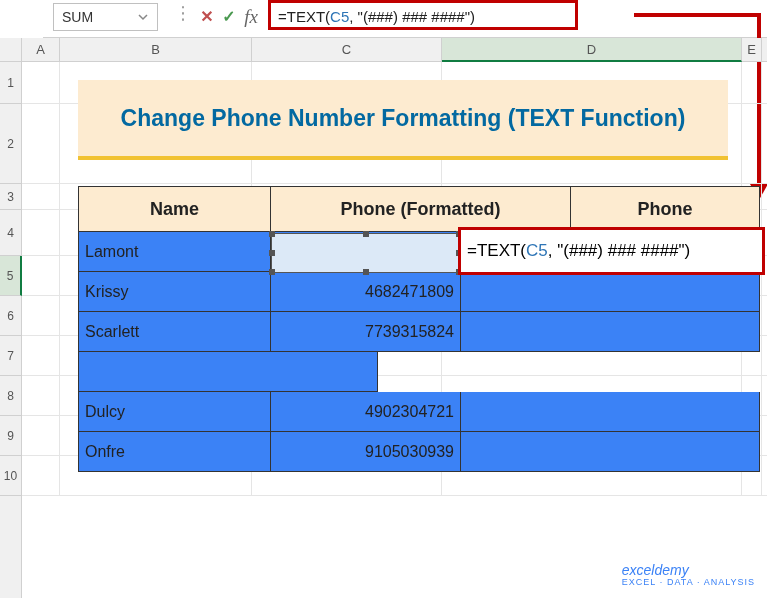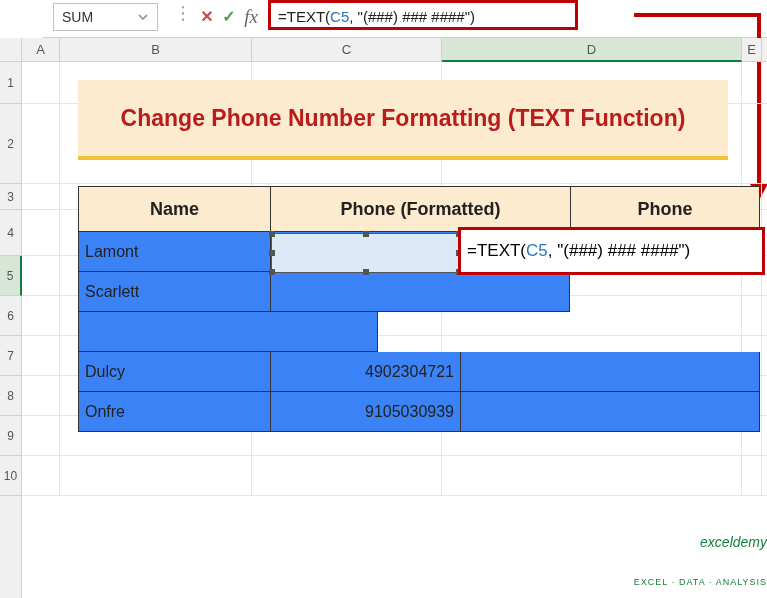--- a/index.html
+++ b/index.html
@@ -32,21 +32,21 @@
   .ch.active { background: #d8e6d8; border-bottom: 2px solid #107c41; height: 24px; margin-bottom: -1px; }
   .rh.active { background: #d8e6d8; border-right: 2px solid #107c41; margin-right: -1px; position: relative; z-index: 1; }
   .colA { width: 38px; } .colB { width: 192px; } .colC { width: 190px; } .colD { width: 300px; } .colE { width: 20px; }
   .rows { display: flex; flex-direction: column; }
   .grow { display: flex; border-bottom: 1px solid #e5e5e5; }
   .gcell { border-right: 1px solid #e5e5e5; }
   .r1 { height: 42px; } .r2 { height: 80px; } .r3 { height: 26px; flex-shrink:0; } .r4 { height: 46px; }
   .r5,.r6,.r7,.r8,.r9,.r10 { height: 40px; }
 
   
-  .title-banner { position: absolute; left: 78px; top: 42px; width: 650px; height: 80px; background: #fdebd0; border-bottom: 4px solid #f1c232; display: flex; align-items: center; justify-content: center; text-align: left; color: #b91c1c; font-size: 23px; font-weight: 600; line-height: 1.25; padding: 0 20px; }
+  .title-banner { position: absolute; left: 78px; top: 42px; width: 650px; height: 80px; background: #fdebd0; border-bottom: 4px solid #f1c232; display: flex; align-items: center; justify-content: center; text-align: left; color: #0369a1; font-size: 23px; font-weight: 600; line-height: 1.25; padding: 0 20px; }
 
   
   .data-table { position: absolute; left: 78px; top: 148px; }
   .data-table .drow { display: flex; align-items: flex-end; }
   .thcell { background: #fdebd0; border: 1.5px solid #333; border-right: none; height: 46px; display: flex; align-items: center; justify-content: center; font-weight: 700; font-size: 18px; color: #222; }
   .thcell:last-child { border-right: 1.5px solid #333; }
   .tdcell { border: 1.5px solid #333; border-top: none; border-right: none; height: 40px; display: flex; align-items: center; font-size: 16px; color: #222; padding: 0 6px; background: #3b82f6; }
   .tdcell:last-child { border-right: 1.5px solid #333; }
   .tdcell.num { justify-content: flex-end; }
   .wB { width: 192px; } .wC { width: 190px; } .wD { width: 300px; }
@@ -62,22 +62,22 @@
 
   .d5-highlight { position: absolute; left: 458px; top: 189px; width: 307px; height: 48px; border: 3px solid #c00000; background: #fff; display: flex; align-items: center; padding: 0 6px; font-size: 17px; white-space: pre; }
 
   
   .arrow { position: absolute; pointer-events: none; }
   .arrow.h { left: 634px; top: 13px; width: 127px; height: 4px; background: #c00000; }
   .arrow.v { left: 757px; top: 13px; width: 4px; height: 176px; background: #c00000; }
   .arrow.head { left: 750px; top: 184px; }
   .arrow.head svg { display: block; }
 
-  .watermark { position: absolute; right: 0; bottom: 10px; font-size: 14px; color: #15803d; font-style: italic; text-align: right; line-height: 1.1; }
-  .watermark .sub { font-size: 9px; letter-spacing: 1px; font-style: normal; display: block; margin-top: 28px; }
+  .watermark { position: absolute; right: 12px; bottom: 10px; font-size: 14px; color: #3b82f6; font-style: italic; line-height: 1.1; }
+  .watermark .sub { font-size: 9px; letter-spacing: 1px; font-style: normal; display: block; }
 </style>
 </head>
 <body>
 
 <div class="formula-row">
   <div class="name-box">
     <span>SUM</span>
     <span class="name-box-chev">
       <svg viewBox="0 0 12 12">
           <path d="M2 4 L6 8 L10 4" fill="none" stroke="#888" stroke-width="1.5"></path>
@@ -256,21 +256,35 @@
           </div>
         <div class="tdcell wC num">
             <span>1667766911</span>
           </div>
         <div class="tdcell wD">
             <span></span>
           </div>
       </div>
       <div class="drow">
         <div class="tdcell wB">
+            <span>Krissy</span>
+          </div>
+        <div class="tdcell wC num">
+            <span>4682471809</span>
+          </div>
+        <div class="tdcell wD">
+            <span></span>
+          </div>
+      </div>
+      <div class="drow">
+        <div class="tdcell wB">
             <span>Scarlett</span>
+          </div>
+        <div class="tdcell wC num">
+            <span>7739315824</span>
           </div>
         <div class="tdcell wD">
             <span></span>
           </div>
       </div>
       <div class="drow">
         <div class="tdcell wD">
             <span></span>
           </div>
       </div>

